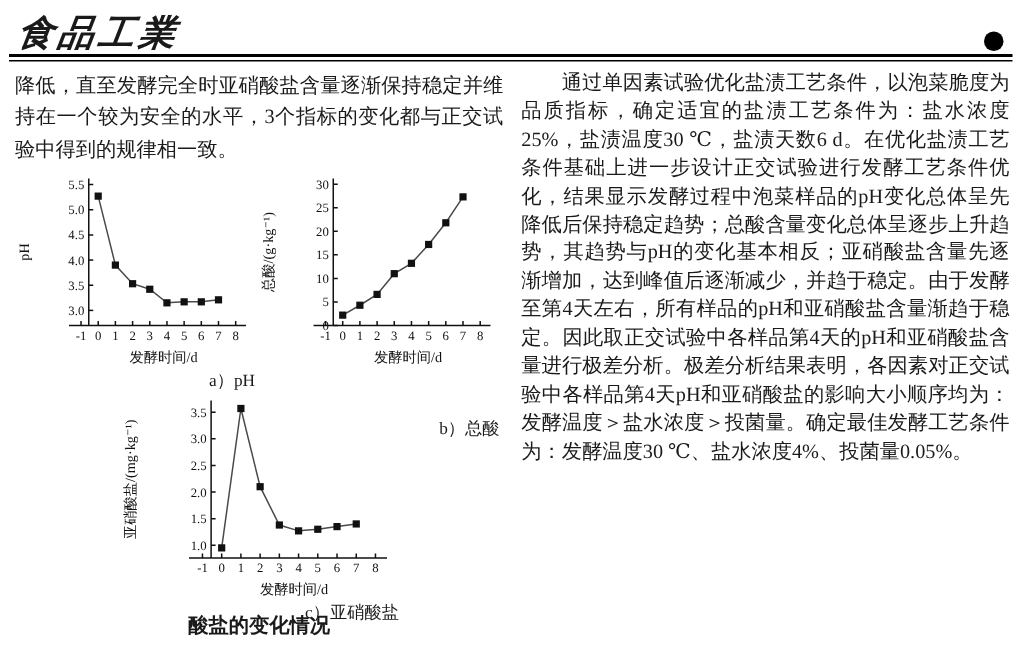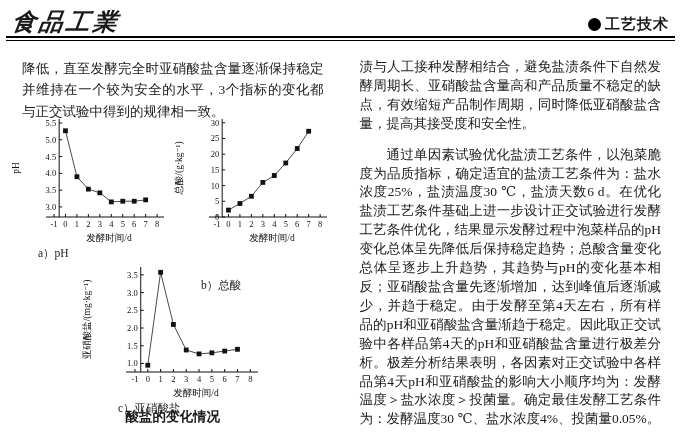--- a/index.html
+++ b/index.html
@@ -13,43 +13,42 @@
        padding:4px 12px 2px 12px;height:30px;}
   .logo{font-family:"DejaVu Sans",sans-serif;font-size:24px;font-weight:bold;
         font-style:italic;transform:skewX(-8deg);letter-spacing:3px;line-height:1;}
   .section-label{font-family:"Liberation Sans","DejaVu Sans",sans-serif;
         font-size:15px;font-weight:bold;letter-spacing:1px;display:flex;align-items:center;gap:4px;}
   .bullet{display:inline-block;width:13px;height:13px;border-radius:50%;background:#000;}
   .hdr-rule{margin:0 6px;height:2px;border-top:2px solid #000;border-bottom:1.5px solid #000;}
   
   .cols{display:flex;gap:12px;padding:5px 8px 0 10px;}
   .col{width:328px;position:relative;height:398px;}
-  p.body{font-size:13.5px;text-align:justify;margin:12px;
+  p.body{font-size:13.5px;text-align:justify;margin:0;
          line-height:21.3px;}
   .rcol p.body{line-height:18.9px;}
   .indent{text-indent:2em;}
   
   .chart{position:absolute;}
   .chart svg{display:block;}
   .chart svg text{font-family:"Liberation Serif","DejaVu Serif",serif;fill:#111;}
-  .sub-caption{font-size:11.5px;text-align:left;margin-top:2px;}
+  .sub-caption{font-size:11.5px;text-align:right;margin-top:2px;}
   .fig-caption{position:absolute;top:363px;left:0;width:100%;text-align:center;
         font-weight:bold;font-size:13.5px;line-height:16.5px;
         font-family:"Liberation Sans","DejaVu Sans",sans-serif;}
 </style>
 </head>
 <body>
 
 <div class="page">
 
   <div class="hdr">
     <div class="logo">食品工業</div>
     <div class="section-label">
       <span class="bullet"></span>
-      <span>工艺技术</span>
     </div>
   </div>
   <div class="hdr-rule"></div>
 
   <div class="cols">
 
     <div class="col lcol">
       <p class="body">降低，直至发酵完全时亚硝酸盐含量逐渐保持稳定并维持在一个较为安全的水平，3个指标的变化都与正交试验中得到的规律相一致。</p>
 
       <figure style="margin:0;">
@@ -214,18 +213,17 @@
           <div class="sub-caption" style="padding-left:38px;">c）亚硝酸盐</div>
         </div>
 
         <figcaption class="fig-caption">
           <div>酸盐的变化情况</div>
         </figcaption>
       </figure>
     </div>
 
     <div class="col rcol">
-      <p class="body">渍与人工接种发酵相结合，避免盐渍条件下自然发酵周期长、亚硝酸盐含量高和产品质量不稳定的缺点，有效缩短产品制作周期，同时降低亚硝酸盐含量，提高其接受度和安全性。</p>
       <p class="body indent">通过单因素试验优化盐渍工艺条件，以泡菜脆度为品质指标，确定适宜的盐渍工艺条件为：盐水浓度25%，盐渍温度30 ℃，盐渍天数6 d。在优化盐渍工艺条件基础上进一步设计正交试验进行发酵工艺条件优化，结果显示发酵过程中泡菜样品的pH变化总体呈先降低后保持稳定趋势；总酸含量变化总体呈逐步上升趋势，其趋势与pH的变化基本相反；亚硝酸盐含量先逐渐增加，达到峰值后逐渐减少，并趋于稳定。由于发酵至第4天左右，所有样品的pH和亚硝酸盐含量渐趋于稳定。因此取正交试验中各样品第4天的pH和亚硝酸盐含量进行极差分析。极差分析结果表明，各因素对正交试验中各样品第4天pH和亚硝酸盐的影响大小顺序均为：发酵温度＞盐水浓度＞投菌量。确定最佳发酵工艺条件为：发酵温度30 ℃、盐水浓度4%、投菌量0.05%。</p>
     </div>
 
   </div>
 </div>
 
 </body></html>

